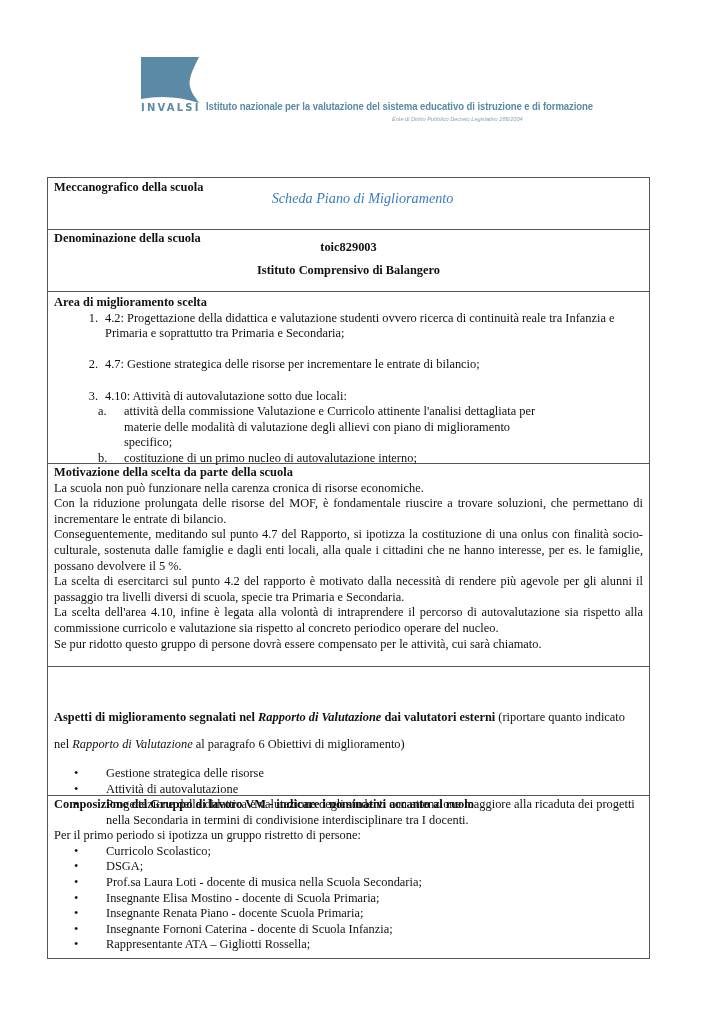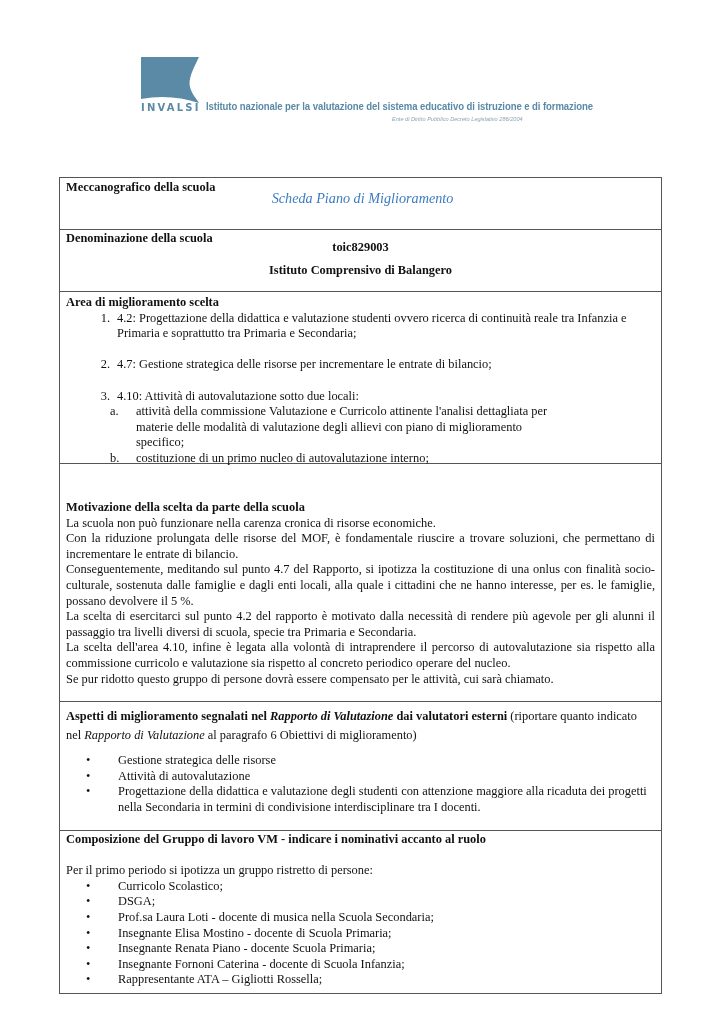--- a/index.html
+++ b/index.html
@@ -7,21 +7,21 @@
          font-family: "Liberation Serif", "DejaVu Serif", serif; color: #111; font-size: 12.4px; }
   .logo-shape { position: absolute; left: 141px; top: 57px; width: 58px; height: 46px; }
   .logo-word { position: absolute; left: 141px; top: 102px; font-family: "DejaVu Sans", sans-serif;
                font-weight: bold; font-size: 10px; letter-spacing: 2.2px; color: #5a8aa6; }
   .logo-tag { position: absolute; left: 206px; top: 101px; font-family: "Liberation Sans", sans-serif;
               font-weight: bold; font-size: 10.3px; color: #5a8aa6; transform: scaleX(0.93); transform-origin: left top; white-space: nowrap; letter-spacing: -0.1px; }
   .logo-sub { position: absolute; left: 392px; top: 116px; font-family: "Liberation Sans", sans-serif;
               font-style: italic; font-size: 5.6px; color: #8aa3b2; white-space: nowrap; }
   .title { position: absolute; left: 0; width: 725px; top: 150px; text-align: center;
            font-style: italic; font-size: 14.2px; color: #3b7bbf; margin-top: 40px; }
-  .table { position: absolute; left: 59px; top: 177px; width: 603px; border: 1px solid #555; box-sizing: border-box; }
+  .table { position: absolute; left: 47px; top: 177px; width: 603px; border: 1px solid #555; box-sizing: border-box; }
   .cell { border-bottom: 1px solid #555; padding: 2px 6px 0 6px; box-sizing: border-box; line-height: 15.6px; }
   .cell:last-child { border-bottom: none; }
   .b { font-weight: bold; }
   .center { text-align: center; margin-top: 44px; }
   .justify { text-align: justify; }
   .ol { margin: 0; padding: 0; }
   .ol-item { display: flex; }
   .ol-num { width: 44px; text-align: right; padding-right: 7px; flex-shrink: 0; }
   .ol-text { flex: 1; }
   .sub-item { display: flex; padding-left: 44px; }
@@ -77,32 +77,32 @@
         <span class="sub-num">a.</span>
         <span class="ol-text" style="padding-right:90px;">attività della commissione Valutazione e Curricolo attinente l'analisi dettagliata per materie delle modalità di valutazione degli allievi con piano di miglioramento specifico;</span>
       </div>
       <div class="sub-item">
         <span class="sub-num">b.</span>
         <span class="ol-text">costituzione di un primo nucleo di autovalutazione interno;</span>
       </div>
     </div>
   </div>
 
-  <div class="cell justify" style="height:203px; padding-top:1px;margin-top:35px;">
+  <div class="cell justify" style="height:203px; padding-top:1px;">
     <div class="b">Motivazione della scelta da parte della scuola</div>
     <div>La scuola non può funzionare nella carenza cronica di risorse economiche.</div>
     <div>Con la riduzione prolungata delle risorse del MOF, è fondamentale riuscire a trovare soluzioni, che permettano di incrementare le entrate di bilancio.</div>
     <div>Conseguentemente, meditando sul punto 4.7 del Rapporto,  si ipotizza la costituzione di una onlus con finalità socio-culturale, sostenuta dalle famiglie e dagli enti locali, alla quale i cittadini che ne hanno interesse, per es. le famiglie,  possano devolvere il 5 %.</div>
     <div>La scelta di esercitarci sul punto 4.2 del rapporto è motivato dalla necessità di rendere più agevole per gli alunni il passaggio tra livelli diversi di scuola, specie tra Primaria e Secondaria.</div>
     <div>La scelta dell'area 4.10, infine è legata alla volontà di intraprendere il percorso di autovalutazione sia rispetto alla commissione curricolo e valutazione sia rispetto al concreto periodico operare del nucleo.</div>
     <div>Se pur ridotto questo gruppo di persone dovrà essere compensato per le attività, cui sarà chiamato.</div>
   </div>
 
   <div class="cell" style="height:129px; padding-top:5px;">
-    <div style="line-height:19px;">
+    <div style="line-height:27px;margin-top:32px;">
       <span class="b">Aspetti di miglioramento segnalati nel </span><i class="b">Rapporto di Valutazione</i><span class="b"> dai valutatori esterni</span><span> (riportare quanto indicato nel </span><i>Rapporto di Valutazione</i><span> al paragrafo 6 Obiettivi di miglioramento)</span>
     </div>
     <div style="height:8px;"></div>
     <div class="bullet-item">
       <span class="bullet-dot">•</span>
       <span class="bullet-text">Gestione strategica delle risorse</span>
     </div>
     <div class="bullet-item">
       <span class="bullet-dot">•</span>
       <span class="bullet-text">Attività di autovalutazione</span>

